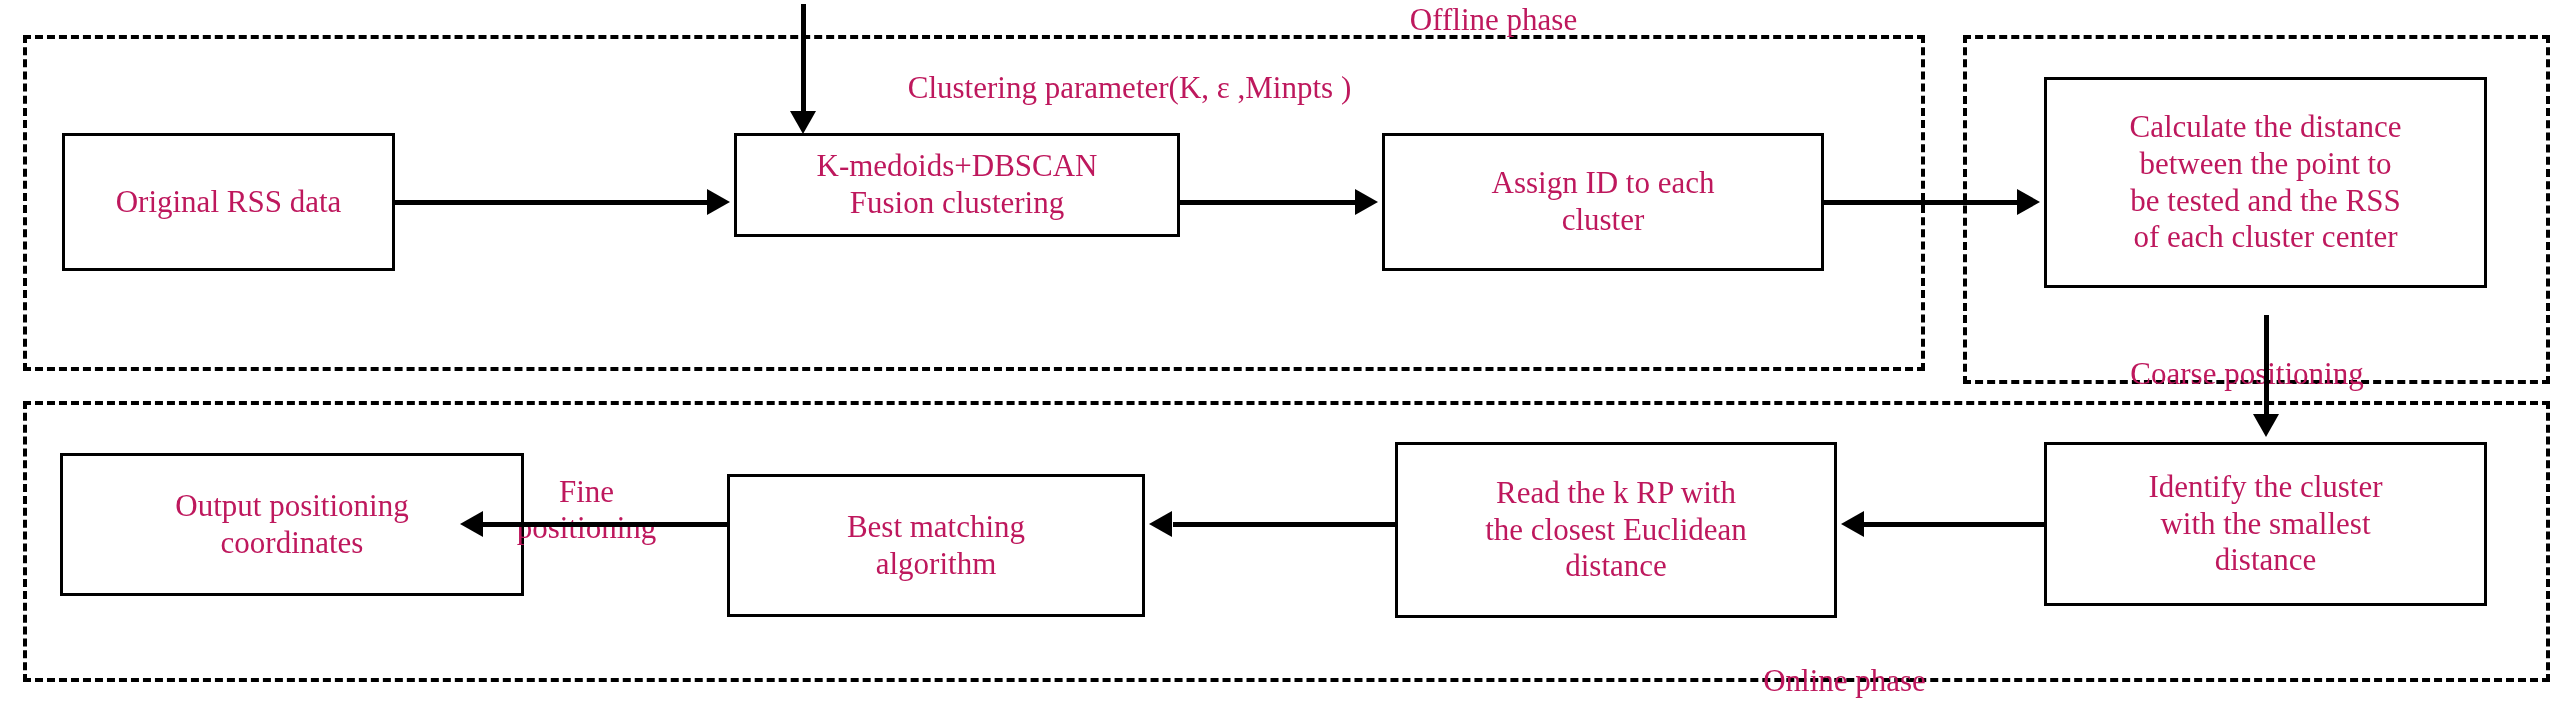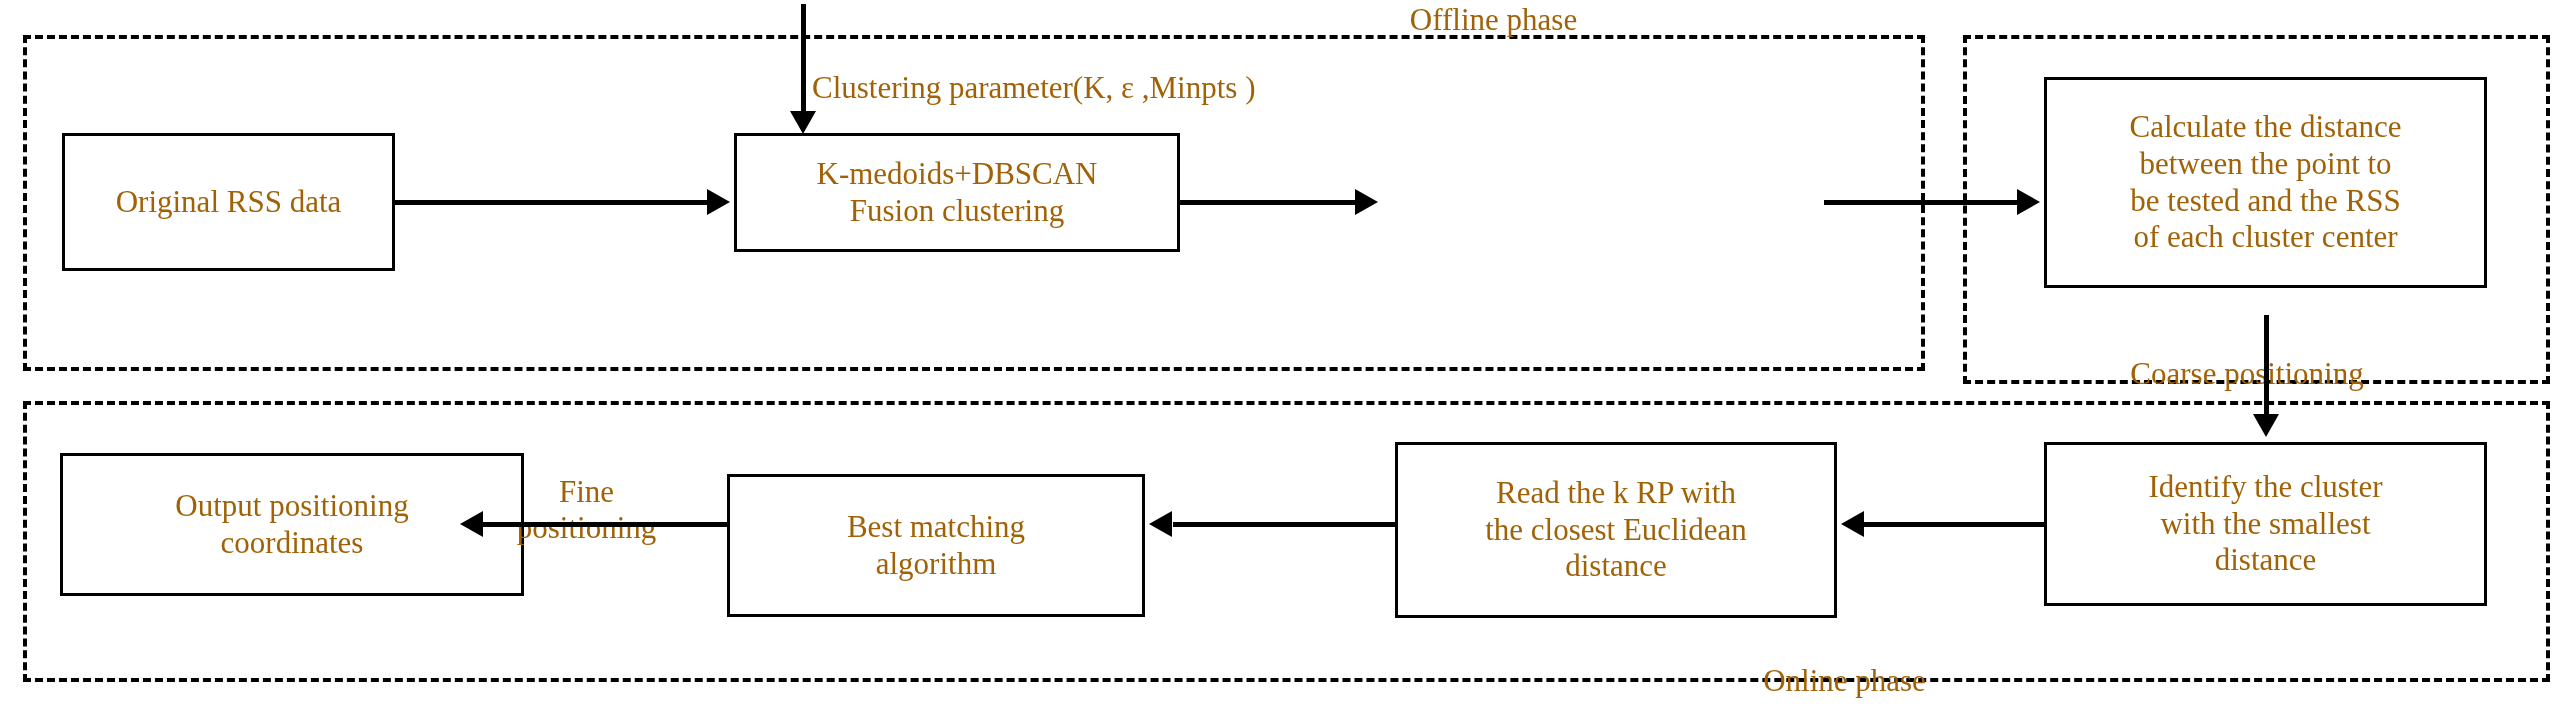--- a/index.html
+++ b/index.html
@@ -1,21 +1,21 @@
 <!DOCTYPE html>
 <html style="font-size:12.4px"><head>
 <meta charset="utf-8">
 <style>
   html,body{margin:0;padding:0;background:#ffffff;}
   #stage{
     position:relative;
     width:2576px;height:714px;
     background:#ffffff;
     font-family:"Liberation Serif","DejaVu Serif",serif;
-    color:#a16207;
+    color:#be185d;
     overflow:hidden;
   }
   
   .phase-box{
     position:absolute;
     border:4.6px dashed #000000;
     box-sizing:border-box;
     background:transparent;
   }
   
@@ -35,21 +35,21 @@
   }
   
   .label{
     position:absolute;
     font-size:31px;
     line-height:1.15;
     white-space:pre-line;
     text-align:center;
     background:transparent;
   }
-  .label.left{text-align:left;}
+  .label.left{text-align:center;}
   
   .hline{position:absolute;height:4.6px;background:#000000;}
   .vline{position:absolute;width:4.6px;background:#000000;}
   .arrow-r{
     position:absolute;width:0;height:0;
     border-top:13px solid transparent;
     border-bottom:13px solid transparent;
     border-left:23px solid #000000;
   }
   .arrow-l{
@@ -75,23 +75,25 @@
   <div class="phase-box" style="left:1963px;top:35px;width:587px;height:349px;"></div>
 
   <div class="phase-box" style="left:22.5px;top:401px;width:2527px;height:281px;"></div>
 
   <div class="label" style="left:1331px;top:2.3px;width:325px;">Offline phase</div>
 
   <div class="label" style="left:1682px;top:663px;width:325px;">Online phase</div>
 
   <div class="node" style="left:62px;top:133px;width:333px;height:138px;">Original RSS data</div>
 
-  <div class="node" style="left:734px;top:133px;width:446px;height:119px;">K-medoids+DBSCAN
+  <div class="node" style="left:734px;top:133px;width:446px;height:104px;">K-medoids+DBSCAN
 Fusion clustering</div>
 
+  <div class="node" style="left:1382px;top:133px;width:442px;height:138px;">Assign ID to each
+cluster</div>
 
   <div class="node" style="left:2044px;top:77px;width:443px;height:211px;">Calculate the distance
 between the point to
 be tested and the RSS
 of each cluster center</div>
 
   <div class="node" style="left:60px;top:453px;width:464px;height:143px;">Output positioning
 coordinates</div>
 
   <div class="node" style="left:727px;top:453px;width:418px;height:143px;margin-top:21px;">Best matching

